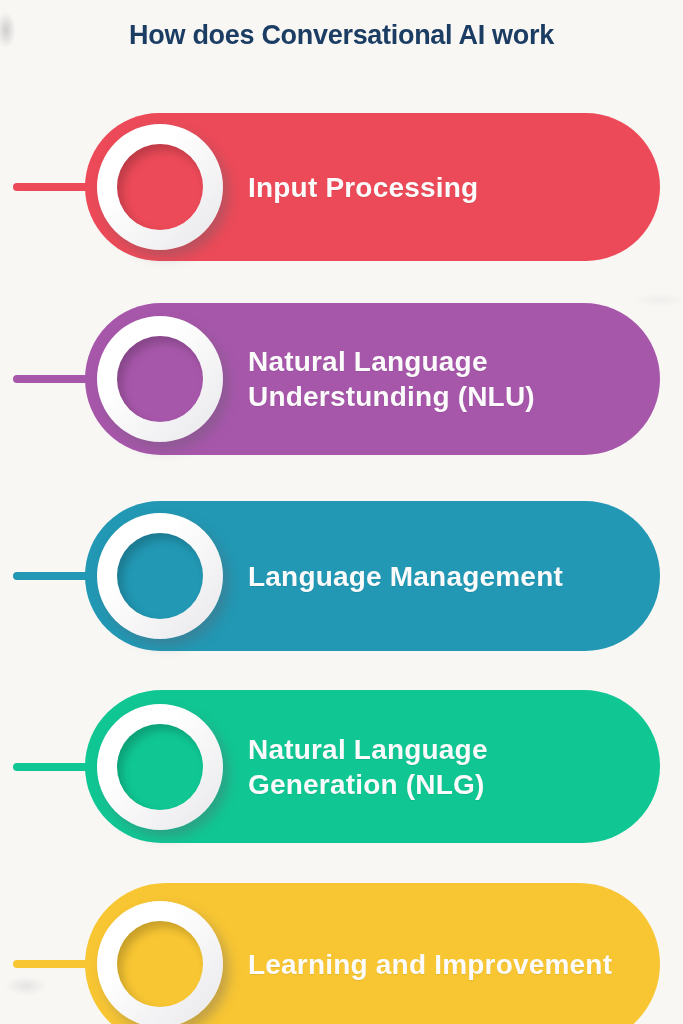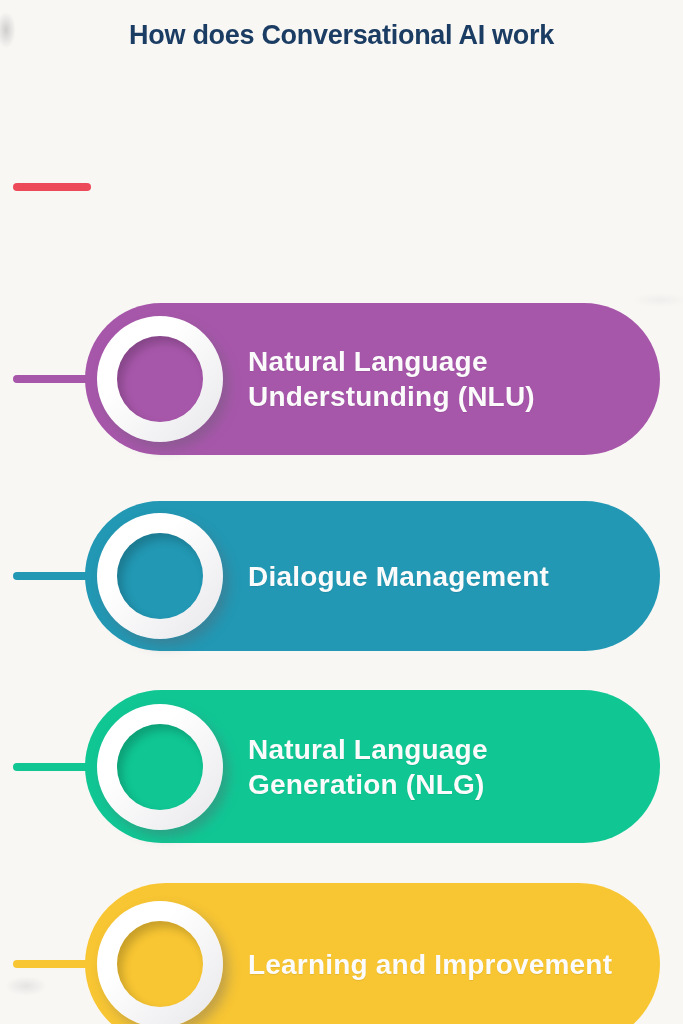--- a/index.html
+++ b/index.html
@@ -102,40 +102,46 @@
 </style>
 </head>
 <body>
 
 <div class="canvas" style="--bg: #f8f7f4; --title: #1c3d63;">
 
   <h1 class="title">How does Conversational AI work</h1>
 
   <div class="step-row r1" style="--c: #ec4a58;">
     <div class="connector"></div>
+    <div class="pill">
+      <div class="ring">
+        <div class="hole"></div>
+      </div>
+      <p class="label">Input Processing</p>
+    </div>
   </div>
 
   <div class="step-row r2" style="--c: #a757aa;">
     <div class="connector"></div>
     <div class="pill">
       <div class="ring">
         <div class="hole"></div>
       </div>
       <p class="label">Natural Language
 Understunding (NLU)</p>
     </div>
   </div>
 
   <div class="step-row r3" style="--c: #2298b4;">
     <div class="connector"></div>
     <div class="pill">
       <div class="ring">
         <div class="hole"></div>
       </div>
-      <p class="label">Dialogue Management</p>
+      <p class="label">Language Management</p>
     </div>
   </div>
 
   <div class="step-row r4" style="--c: #10c794;">
     <div class="connector"></div>
     <div class="pill">
       <div class="ring">
         <div class="hole"></div>
       </div>
       <p class="label">Natural Language

